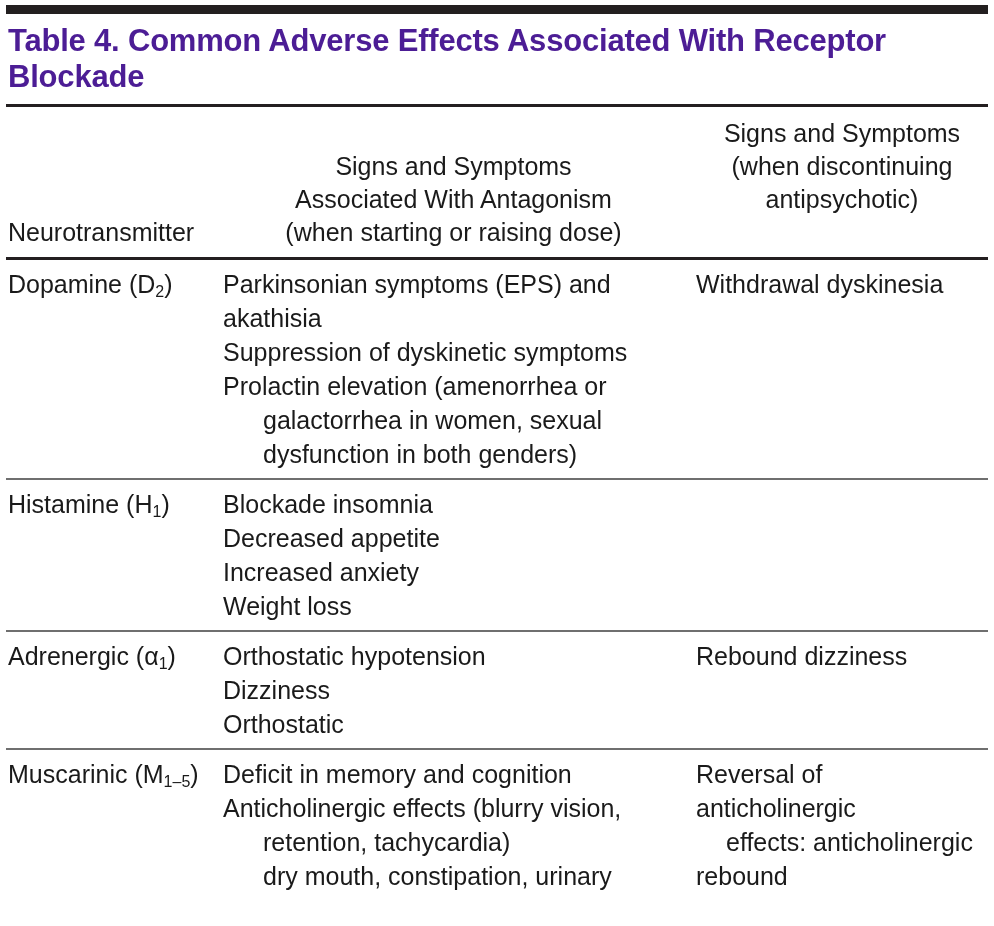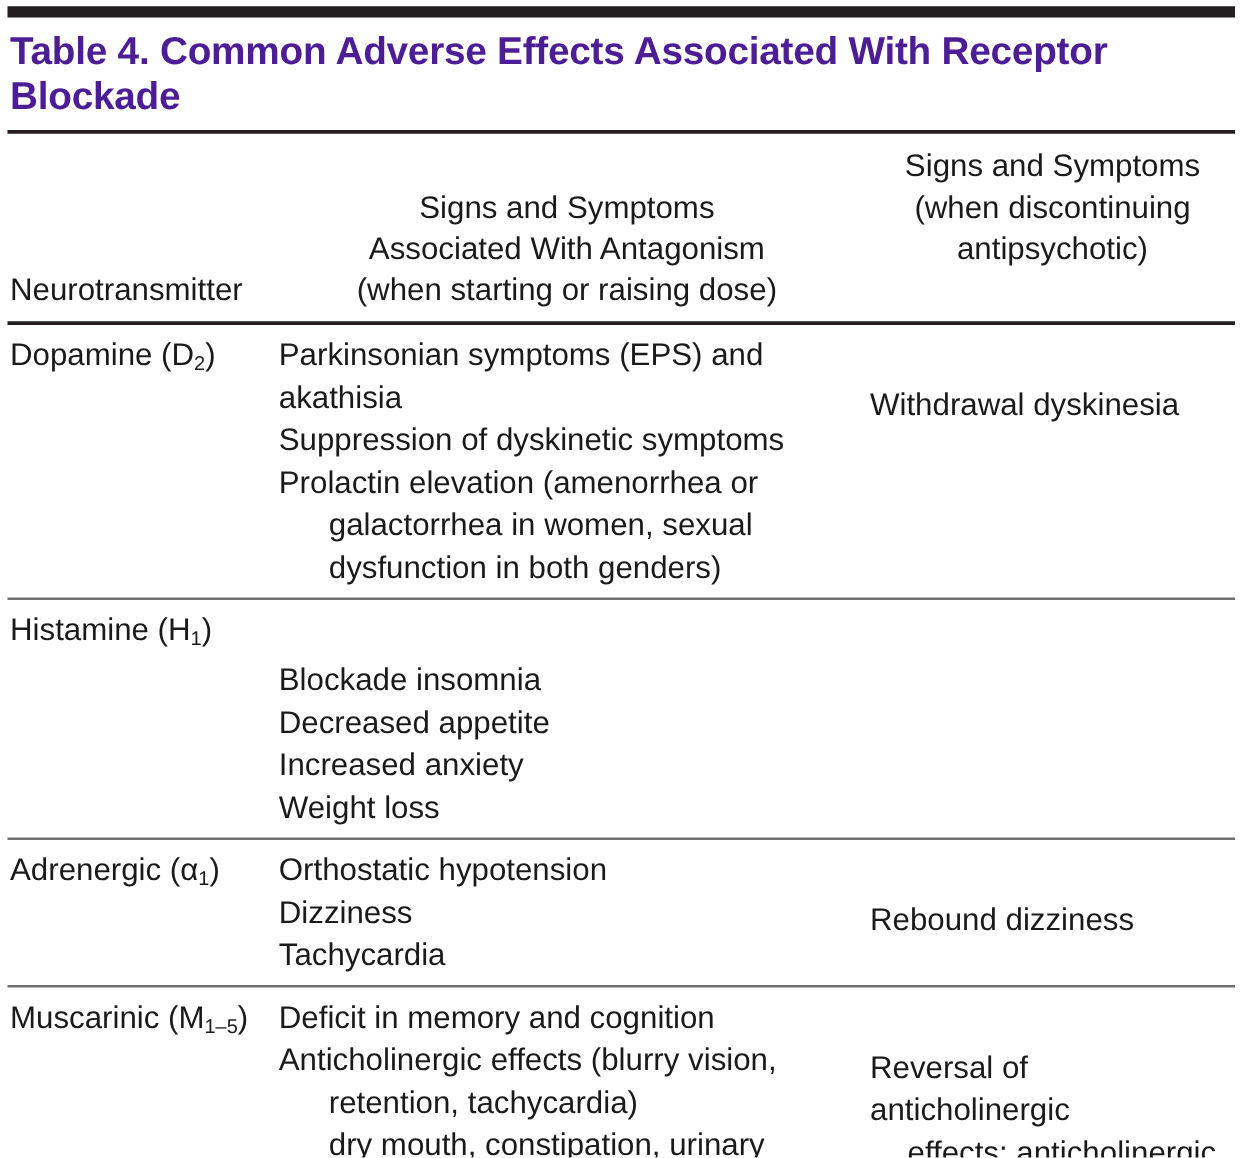--- a/index.html
+++ b/index.html
@@ -114,21 +114,20 @@
     white-space: nowrap;
   }
   .line {
     display: block;
   }
   .line.indent {
     padding-left: 40px;
   }
   .col-3 .cell-text {
     text-align: left;
-    margin-top: 40px;
   }
   .col-3 .line.indent {
     padding-left: 30px;
   }
   sub {
     font-size: 0.64em;
     vertical-align: baseline;
     position: relative;
     top: 0.27em;
   }
@@ -194,21 +193,21 @@
           </div>
         </div>
       </div>
       <div class="rule-row"></div>
       <div class="grid-row body-row">
         <div class="col-1"><span class="nt-name">Adrenergic (α<sub>1</sub>)</span></div>
         <div class="col-2">
           <div class="cell-text">
             <span class="line">Orthostatic hypotension</span>
             <span class="line">Dizziness</span>
-            <span class="line">Tachycardia</span>
+            <span class="line">Orthostatic</span>
           </div>
         </div>
         <div class="col-3">
           <div class="cell-text">
             <span class="line">Rebound dizziness</span>
           </div>
         </div>
       </div>
       <div class="rule-row"></div>
       <div class="grid-row body-row">

